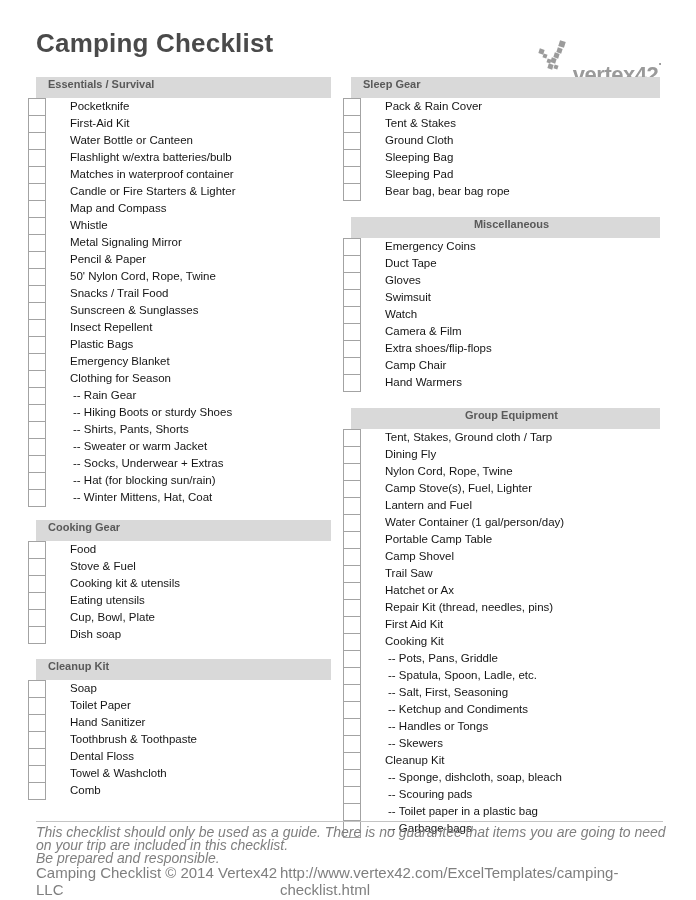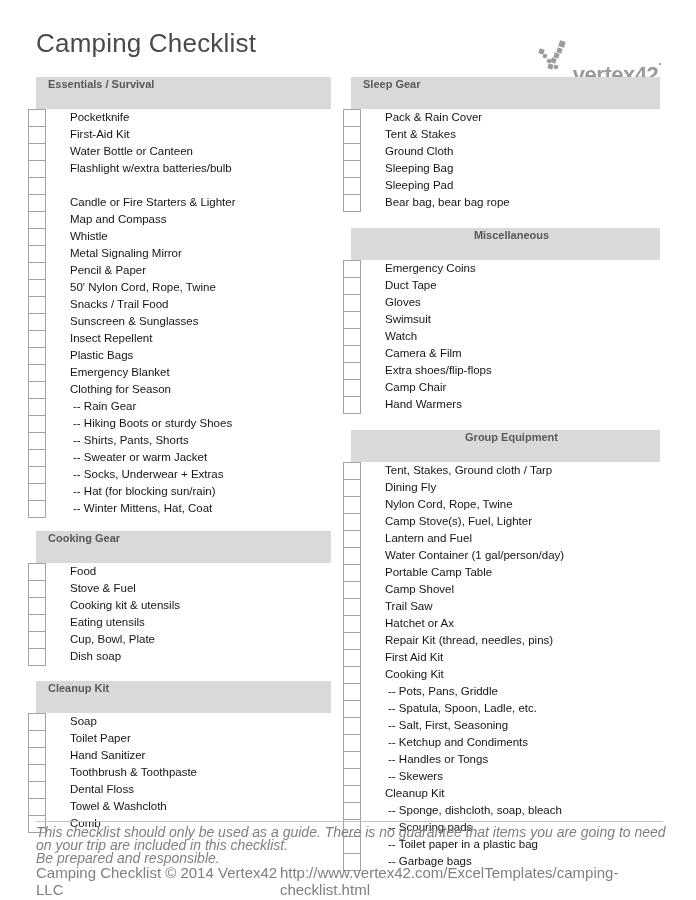--- a/index.html
+++ b/index.html
@@ -4,38 +4,38 @@
 <style>
   * { margin: 0; padding: 0; box-sizing: border-box; }
   html, body { background: #ffffff; }
   body {
     width: 696px; height: 900px; position: relative;
     font-family: "Liberation Sans", sans-serif;
     overflow: hidden;
   }
   .page-title {
     position: absolute; left: 36px; top: 28px;
-    font-size: 26px; font-weight: normal; color: #4a4a4a; letter-spacing: 0.2px;
+    font-size: 26px; font-weight: bold; color: #4a4a4a; letter-spacing: 0.2px;
   }
   .logo {
     position: absolute; right: 34px; top: 28px;
     display: flex; align-items: center; gap: 5px;
   }
   .logo-text {
     font-size: 22px; color: #9a9a9a; letter-spacing: -0.5px; font-weight: bold; margin-top: 34px;
   }
   .logo-dot { font-size: 13px; color: #9a9a9a; vertical-align: top; position: relative; top: -6px; }
   .col { position: absolute; top: 77px; }
   .col-left  { left: 28px;  width: 303px; }
   .col-right { left: 343px; width: 317px; }
   .col-left  .section + .section { margin-top: 14px; }
   .col-right .section + .section { margin-top: 17px; text-align: center; }
   .col-left .section:nth-child(3) { margin-top: 16px; }
   .sec-header {
-    margin-left: 8px; height: 32px; line-height: 15px;
+    margin-left: 8px; height: 21px; line-height: 15px;
     background: #d9d9d9; color: #595959;
     font-size: 11px; font-weight: bold; padding-left: 12px;
   }
   .row { height: 17px; position: relative; }
   .cb {
     position: absolute; left: 0; top: 0; width: 18px; height: 18px;
     background: #ffffff; border: 1px solid #a3a3a3;
   }
   .lbl {
     position: absolute; left: 42px; top: 0; line-height: 17px;
@@ -95,20 +95,21 @@
       <div class="row">
         <span class="cb"></span>
         <span class="lbl">Water Bottle or Canteen</span>
       </div>
       <div class="row">
         <span class="cb"></span>
         <span class="lbl">Flashlight w/extra batteries/bulb</span>
       </div>
       <div class="row">
         <span class="cb"></span>
+        <span class="lbl">Matches in waterproof container</span>
       </div>
       <div class="row">
         <span class="cb"></span>
         <span class="lbl">Candle or Fire Starters &amp; Lighter</span>
       </div>
       <div class="row">
         <span class="cb"></span>
         <span class="lbl">Map and Compass</span>
       </div>
       <div class="row">

